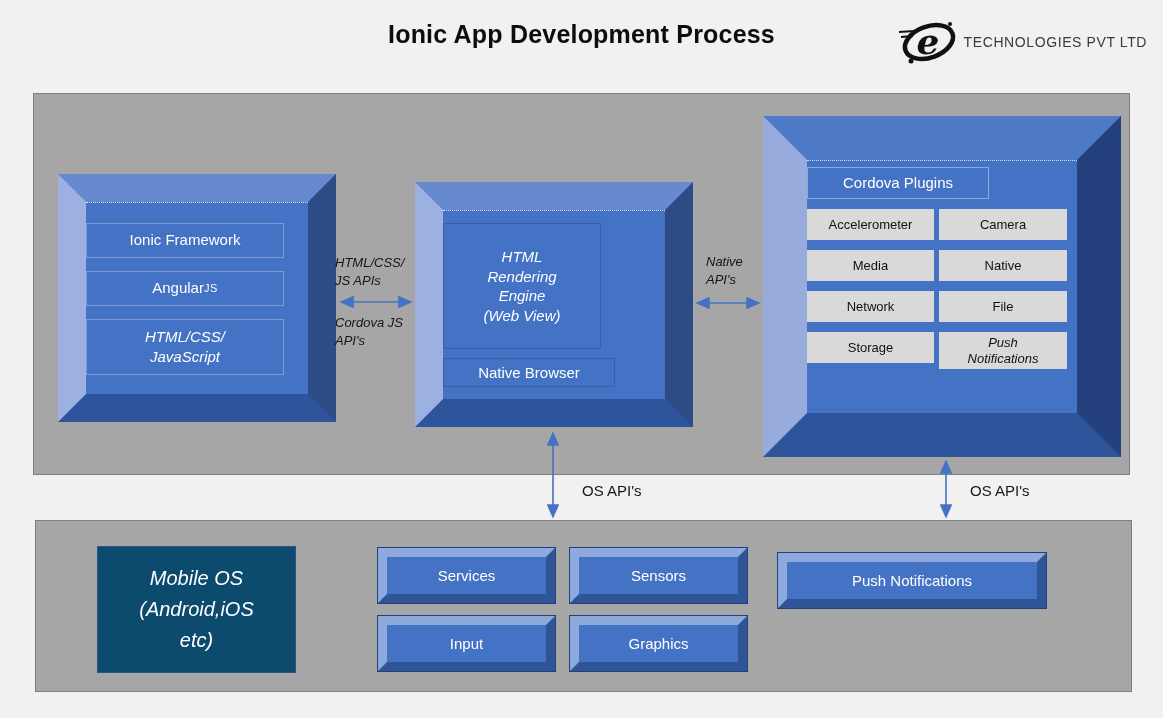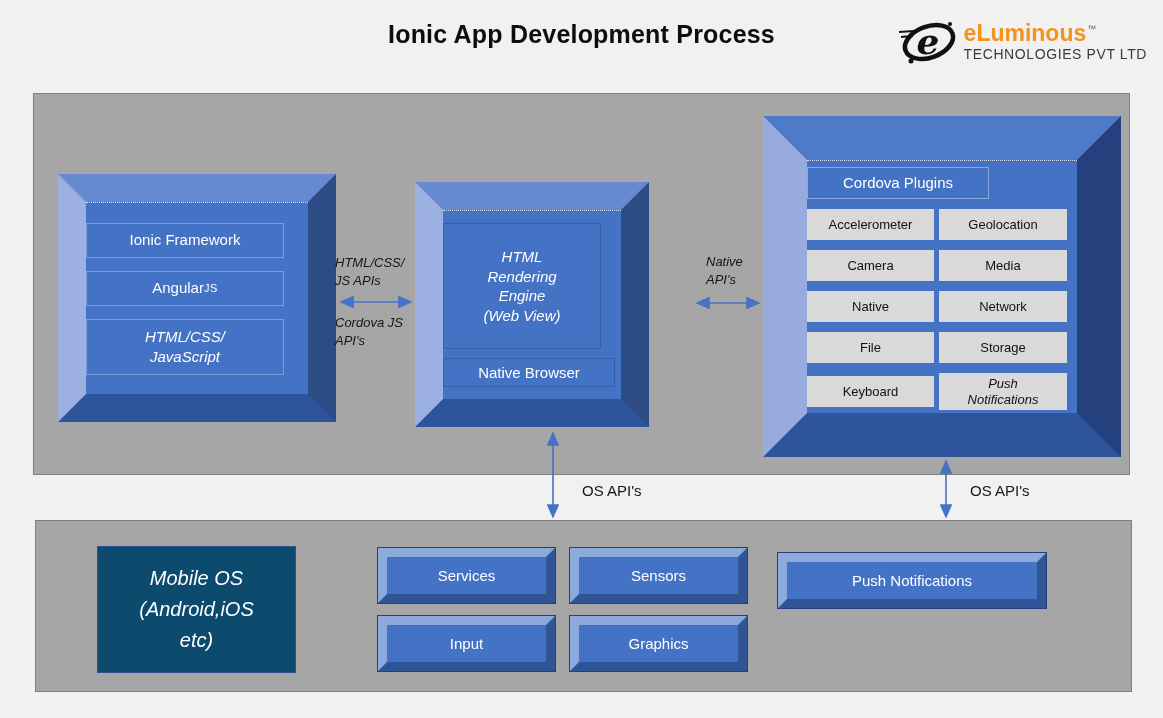--- a/index.html
+++ b/index.html
@@ -38,21 +38,21 @@
     border-top:1px dotted #d7e0f3;
     box-sizing:border-box;
     display:flex;flex-direction:column;align-items:flex-start;
   }
   .left-box{
     left:58px;top:174px;width:278px;height:248px;
     border:28px solid;
     border-color:#6789cf #2d4c86 #2e549b #9cb1e1;
   }
   .mid-box{
-    left:415px;top:182px;width:234px;height:245px;
+    left:415px;top:182px;width:278px;height:245px;
     border:28px solid;
     border-color:#6789cf #2d4c86 #2e549b #9cb1e1;
   }
   .right-box{
     left:763px;top:116px;width:358px;height:341px;
     border:44px solid;
     border-color:#4e7ac7 #25417d #2e549b #97abdd;
   }
 
   
@@ -123,21 +123,20 @@
     <line x1="1" y1="20" x2="16" y2="19" stroke="#111" stroke-width="2"></line>
     <line x1="3" y1="25" x2="15" y2="24" stroke="#111" stroke-width="2"></line>
     <g transform="rotate(-20 31 30)">
       <ellipse cx="31" cy="30" rx="25" ry="15.5" fill="none" stroke="#111" stroke-width="4.5"></ellipse>
     </g>
     <circle cx="13" cy="49" r="2.5" fill="#111"></circle>
     <circle cx="52" cy="12" r="2" fill="#111"></circle>
     <text x="30" y="42" font-family="DejaVu Serif, serif" font-style="italic" font-weight="bold" font-size="36" fill="#111" text-anchor="middle">e</text>
   </svg>
   <div class="logo-text">
-    <div class="brand-line"><span>eLuminous</span><span class="tm">™</span></div>
     <div class="brand-sub">TECHNOLOGIES PVT LTD</div>
   </div>
 </div>
 
 <div class="abs panel panel-top"></div>
 <div class="abs panel panel-bottom"></div>
 
 <div class="abs box3d left-box">
   <div class="inner">
     <div class="chip">
@@ -162,28 +161,26 @@
 (Web View)</div>
     <div class="chip browser">Native Browser</div>
   </div>
 </div>
 
 <div class="abs box3d right-box">
   <div class="inner">
     <div class="chip cordova-header">Cordova Plugins</div>
     <div class="plugin-grid">
       <div class="cell">Accelerometer</div>
-      <div class="cell">Geolocation</div>
       <div class="cell">Camera</div>
       <div class="cell">Media</div>
       <div class="cell">Native</div>
       <div class="cell">Network</div>
       <div class="cell">File</div>
       <div class="cell">Storage</div>
-      <div class="cell centered-row">Keyboard</div>
       <div class="cell tall preline">Push
 Notifications</div>
     </div>
   </div>
 </div>
 
 <div class="abs conn-label preline" style="left:335px;top:254px;">HTML/CSS/
 JS APIs</div>
 <div class="abs conn-label preline" style="left:335px;top:314px;">Cordova JS
 API's</div>

